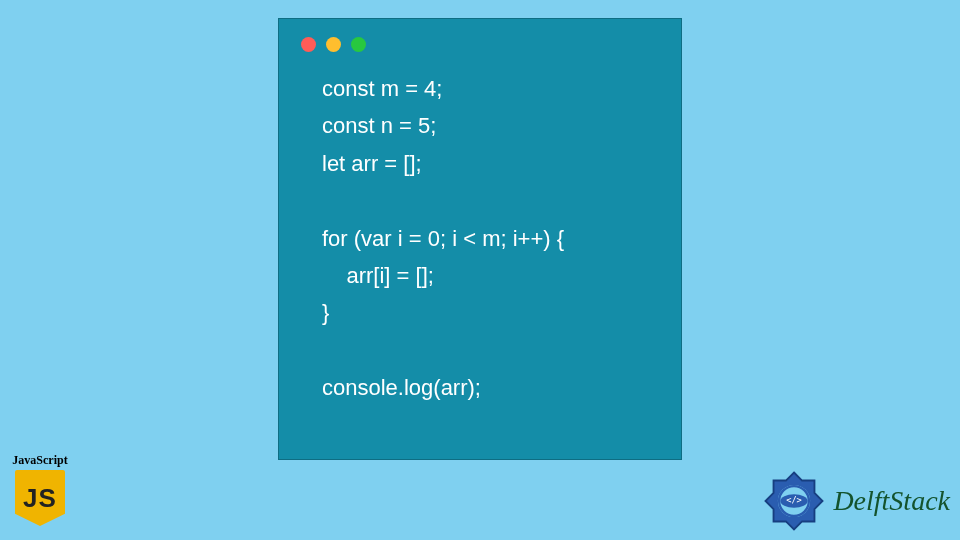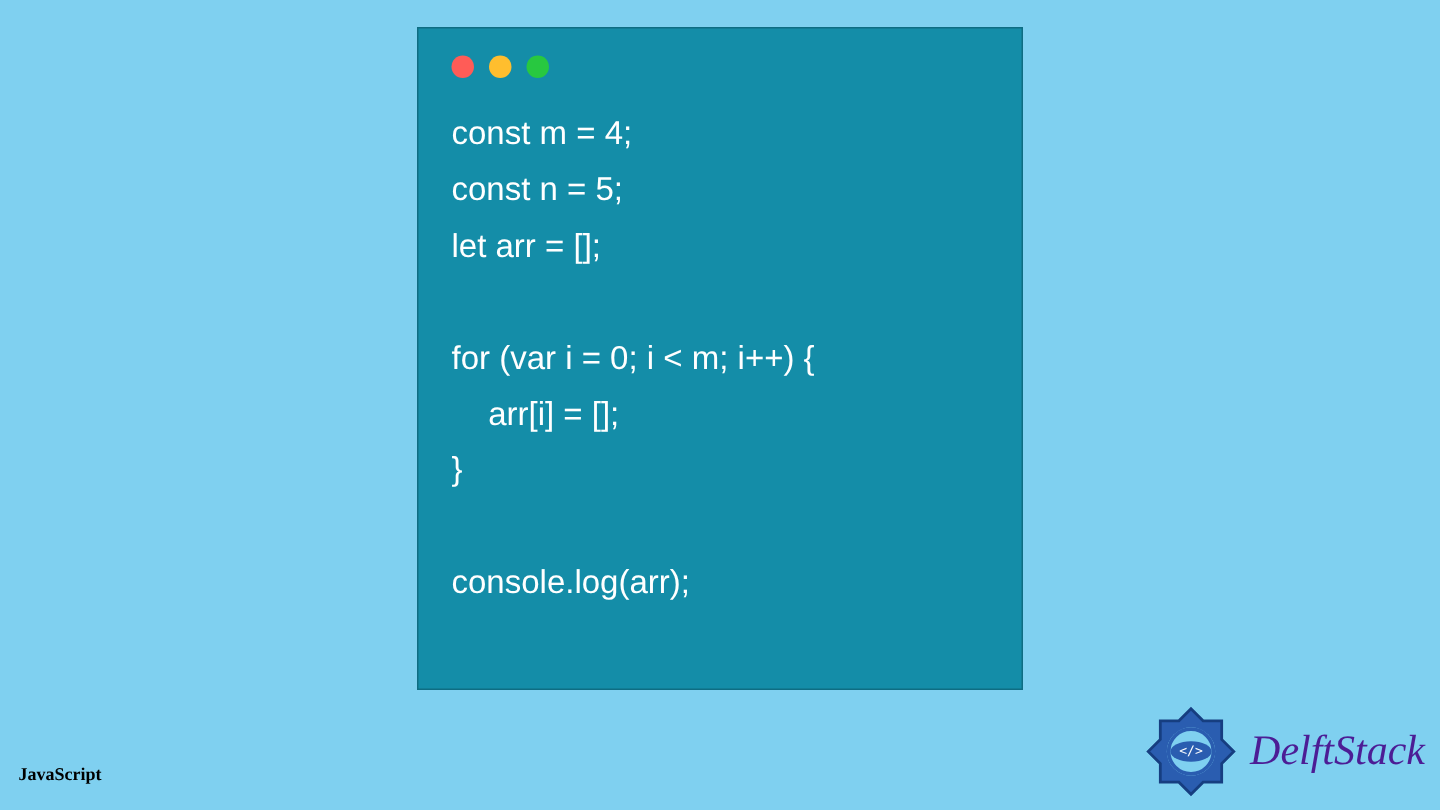--- a/index.html
+++ b/index.html
@@ -33,21 +33,21 @@
   }
   .dot.red { background: #ff5c57; }
   .dot.yellow { background: #ffbe2e; }
   .dot.green { background: #28c840; }
   .code {
     color: #ffffff;
     font-family: Arial, Helvetica, sans-serif;
     font-size: 22px;
     line-height: 1.7;
     white-space: pre;
-    padding: 18px 0 0 22px;
+    padding: 18px 0 0 43px;
   }
   .js-badge {
     position: absolute;
     left: 6px;
     bottom: 14px;
     width: 68px;
     text-align: center;
   }
   .js-badge .label {
     font-size: 12px;
@@ -80,21 +80,21 @@
     align-items: center;
     gap: 8px;
   }
   .brand .logo {
     width: 62px;
     height: 62px;
   }
   .brand .name {
     font-size: 28px;
     font-style: italic;
-    color: #4c1d95;
+    color: #14532d;
     font-weight: 500;
     font-family: Georgia, 'Times New Roman', serif;
   }
 </style>
 </head>
 <body>
 
 <div class="code-window">
   <div class="titlebar">
     <span class="dot red"></span>
@@ -107,20 +107,21 @@
 
 for (var i = 0; i &lt; m; i++) {
     arr[i] = [];
 }
 
 console.log(arr);</pre>
 </div>
 
 <div class="js-badge">
   <div class="label">JavaScript</div>
+  <div class="shield">JS</div>
 </div>
 
 <div class="brand">
   <svg class="logo" viewBox="0 0 100 100">
     <g transform="translate(50 50)">
       <polygon points="0,-46 13,-33 33,-33 33,-13 46,0 33,13 33,33 13,33 0,46 -13,33 -33,33 -33,13 -46,0 -33,-13 -33,-33 -13,-33" fill="#2a5db0" stroke="#163e80" stroke-width="3"></polygon>
       <circle r="26" fill="#7fd0f0"></circle>
       <circle r="24" fill="none" stroke="#2a5db0" stroke-width="4"></circle>
       <ellipse rx="22" ry="11" fill="#2a5db0"></ellipse>
       <text x="0" y="4" text-anchor="middle" font-size="14" font-family="monospace" fill="#ffffff">&lt;/&gt;</text>

